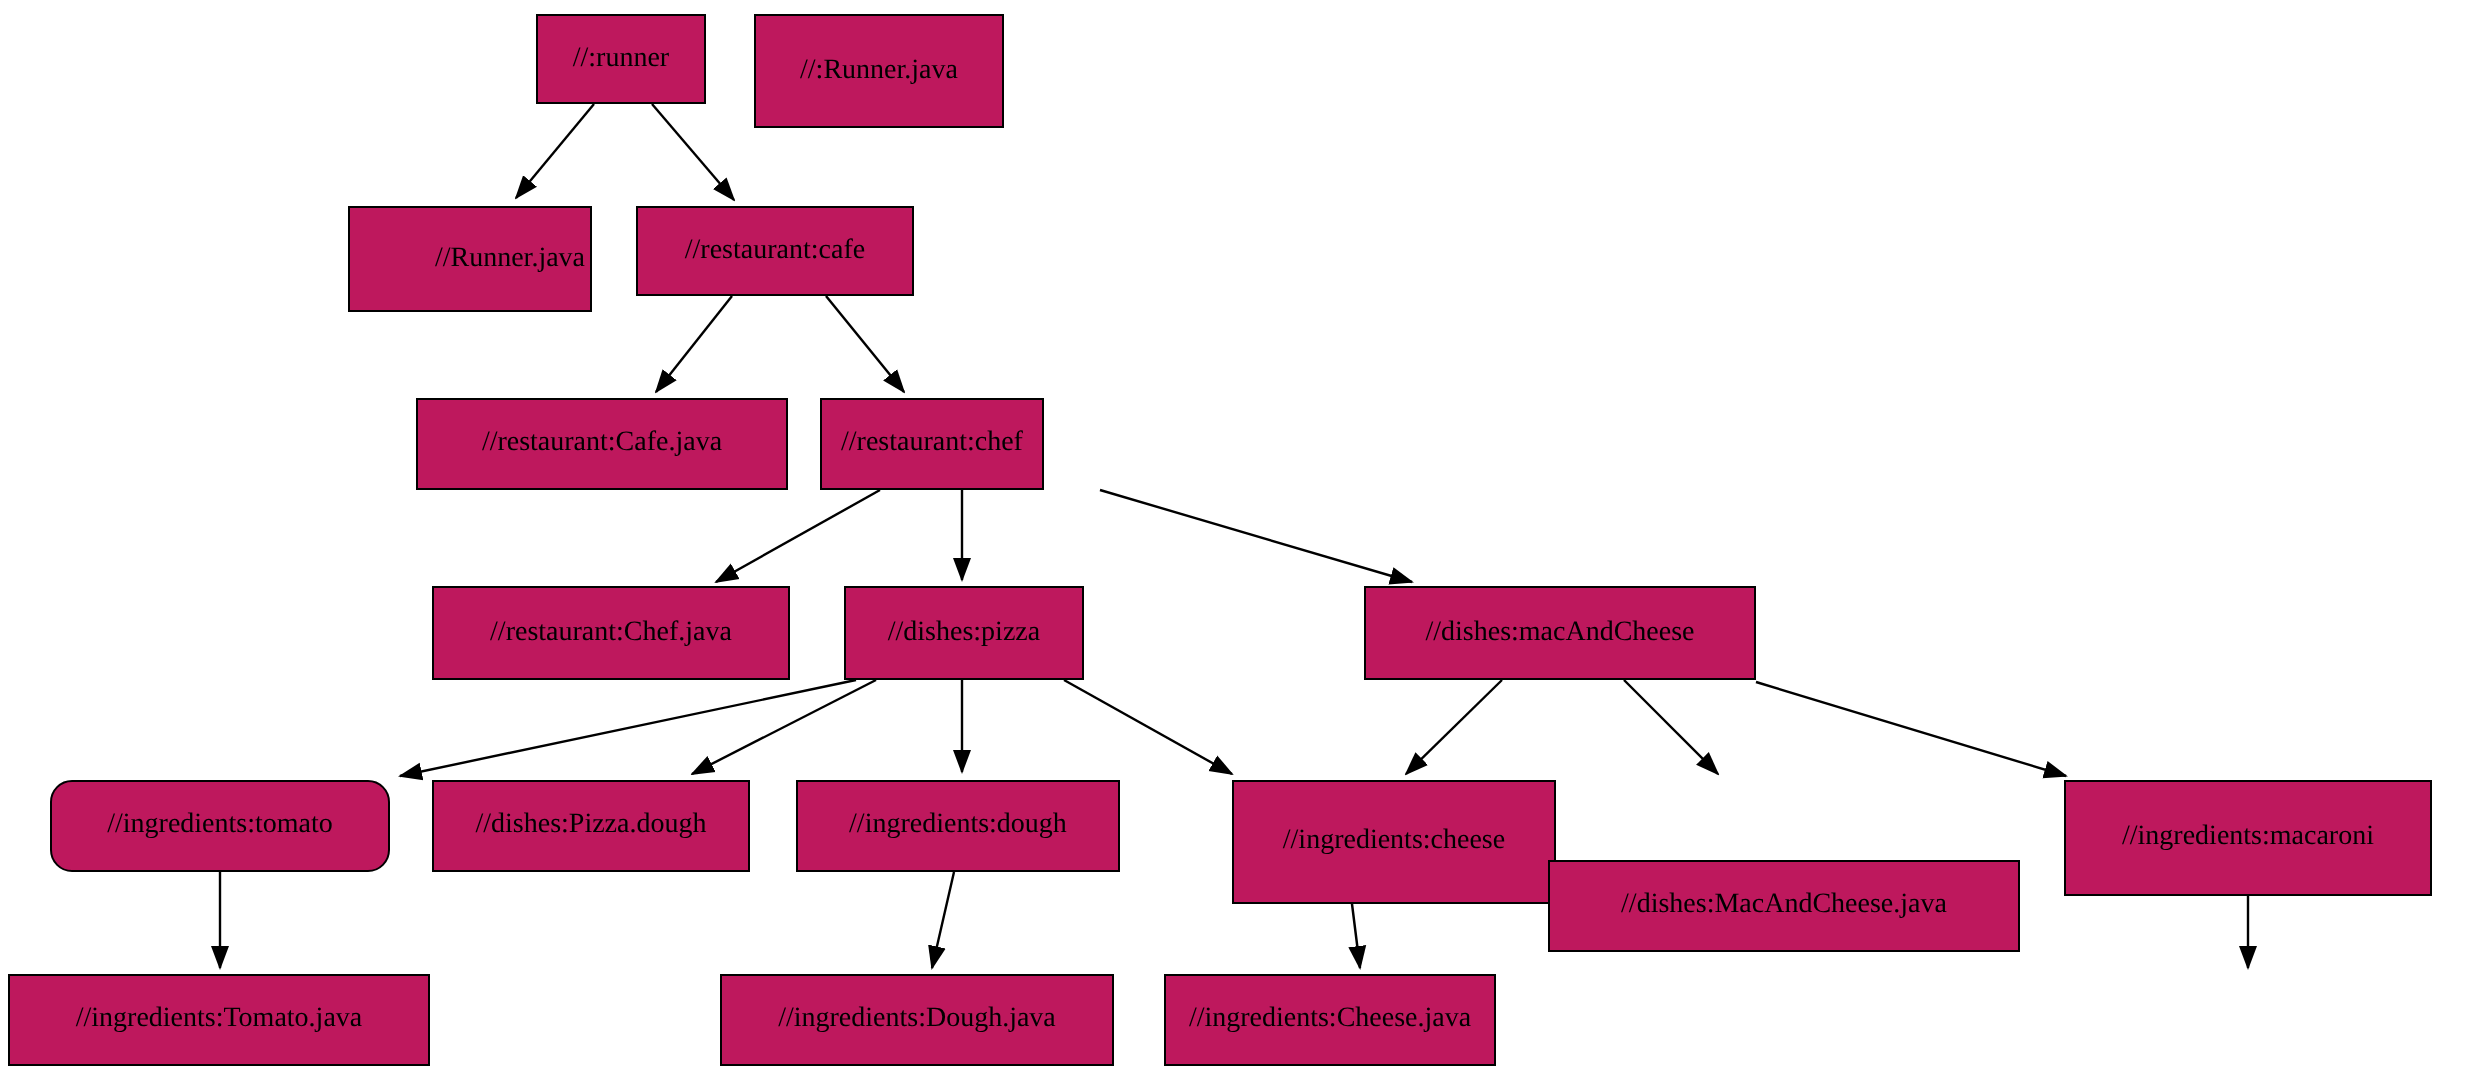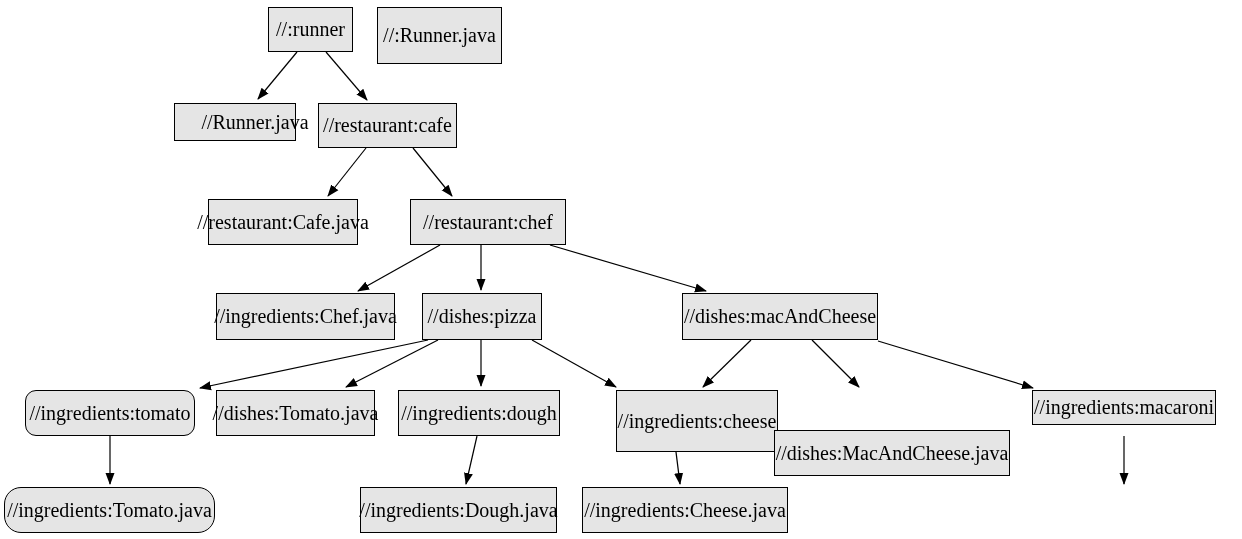--- a/index.html
+++ b/index.html
@@ -22,26 +22,26 @@
     width: 1242px;
     height: 539px;
   }
   .edges-layer line {
     stroke: #000000;
     stroke-width: 1.2;
   }
   .node {
     position: absolute;
     box-sizing: border-box;
-    background: #e5e5e5;
+    background: #be185d;
     border: 1px solid #000000;
     display: flex;
     align-items: center;
     justify-content: center;
-    font-size: 20px;
+    font-size: 14px;
     color: #000000;
     white-space: nowrap;
     text-align: center;
   }
 </style>
 </head>
 <body>
 
 <div class="canvas">
 
@@ -67,34 +67,34 @@
     <line x1="878" y1="341" x2="1033" y2="388" marker-end="url(#arrow)"></line>
     <line x1="110" y1="436" x2="110" y2="484" marker-end="url(#arrow)"></line>
     <line x1="477" y1="436" x2="466" y2="484" marker-end="url(#arrow)"></line>
     <line x1="674" y1="436" x2="680" y2="484" marker-end="url(#arrow)"></line>
     <line x1="1124" y1="436" x2="1124" y2="484" marker-end="url(#arrow)"></line>
   </svg>
 
   <div class="node" style="left:268px; top:7px;   width:85px;  height:45px;">//:runner</div>
   <div class="node" style="left:377px; top:7px;   width:125px; height:57px;">//:Runner.java</div>
 
-  <div class="node" style="left:174px; top:103px; width:122px; height:38px;padding-left:40px;">//Runner.java</div>
+  <div class="node" style="left:174px; top:103px; width:122px; height:53px;padding-left:40px;">//Runner.java</div>
   <div class="node" style="left:318px; top:103px; width:139px; height:45px;">//restaurant:cafe</div>
 
-  <div class="node" style="left:208px; top:199px; width:150px; height:46px;">//restaurant:Cafe.java</div>
-  <div class="node" style="left:410px; top:199px; width:156px; height:46px;">//restaurant:chef</div>
+  <div class="node" style="left:208px; top:199px; width:186px; height:46px;">//restaurant:Cafe.java</div>
+  <div class="node" style="left:410px; top:199px; width:112px; height:46px;">//restaurant:chef</div>
 
-  <div class="node" style="left:216px; top:293px; width:179px; height:47px;">//ingredients:Chef.java</div>
+  <div class="node" style="left:216px; top:293px; width:179px; height:47px;">//restaurant:Chef.java</div>
   <div class="node" style="left:422px; top:293px; width:120px; height:47px;">//dishes:pizza</div>
   <div class="node" style="left:682px; top:293px; width:196px; height:47px;">//dishes:macAndCheese</div>
 
   <div class="node" style="left:25px;   top:390px; width:170px; height:46px;border-radius:11px;">//ingredients:tomato</div>
-  <div class="node" style="left:216px;  top:390px; width:159px; height:46px;">//dishes:Tomato.java</div>
+  <div class="node" style="left:216px;  top:390px; width:159px; height:46px;">//dishes:Pizza.dough</div>
   <div class="node" style="left:398px;  top:390px; width:162px; height:46px;">//ingredients:dough</div>
   <div class="node" style="left:616px;  top:390px; width:162px; height:62px;">//ingredients:cheese</div>
   <div class="node" style="left:774px;  top:390px; width:236px; height:46px;margin-top:40px;">//dishes:MacAndCheese.java</div>
-  <div class="node" style="left:1032px; top:390px; width:184px; height:35px;">//ingredients:macaroni</div>
+  <div class="node" style="left:1032px; top:390px; width:184px; height:58px;">//ingredients:macaroni</div>
 
-  <div class="node" style="left:4px;    top:487px; width:211px; height:46px;border-radius:17px;">//ingredients:Tomato.java</div>
+  <div class="node" style="left:4px;    top:487px; width:211px; height:46px;">//ingredients:Tomato.java</div>
   <div class="node" style="left:360px;  top:487px; width:197px; height:46px;">//ingredients:Dough.java</div>
-  <div class="node" style="left:582px;  top:487px; width:206px; height:46px;">//ingredients:Cheese.java</div>
+  <div class="node" style="left:582px;  top:487px; width:166px; height:46px;">//ingredients:Cheese.java</div>
 
 </div>
 
 </body></html>

